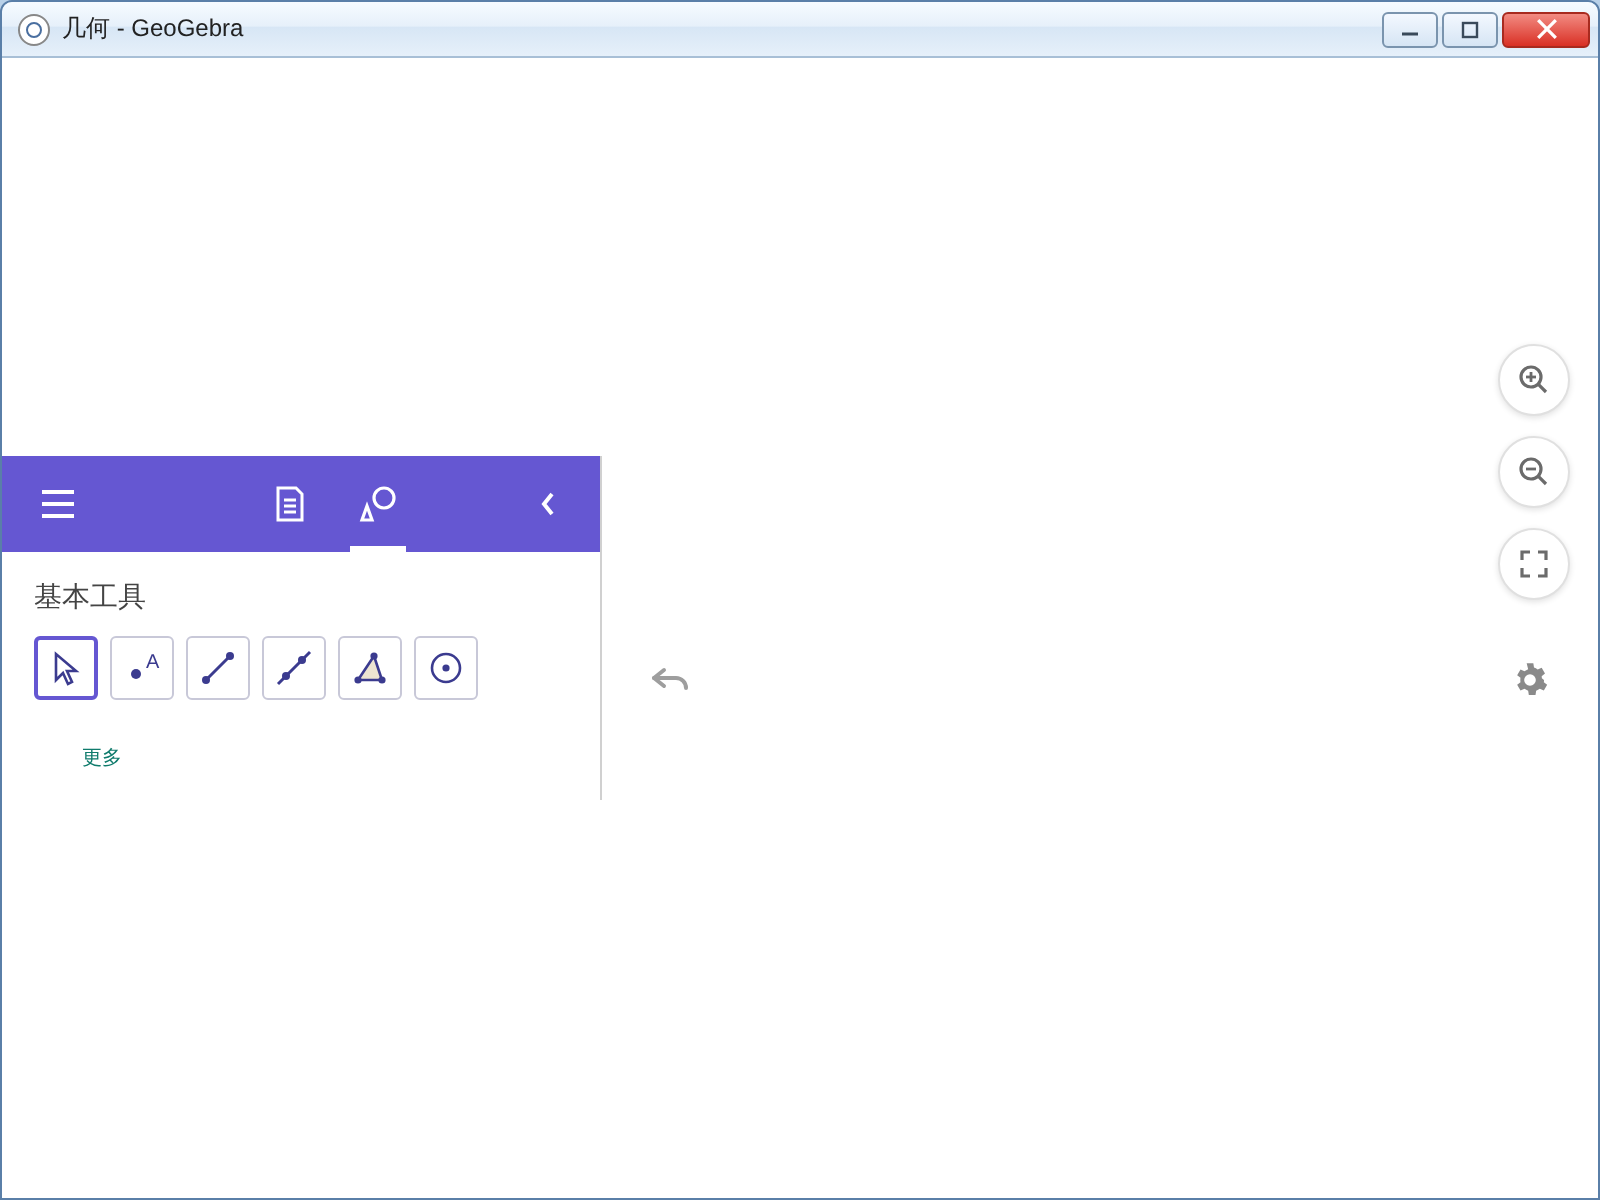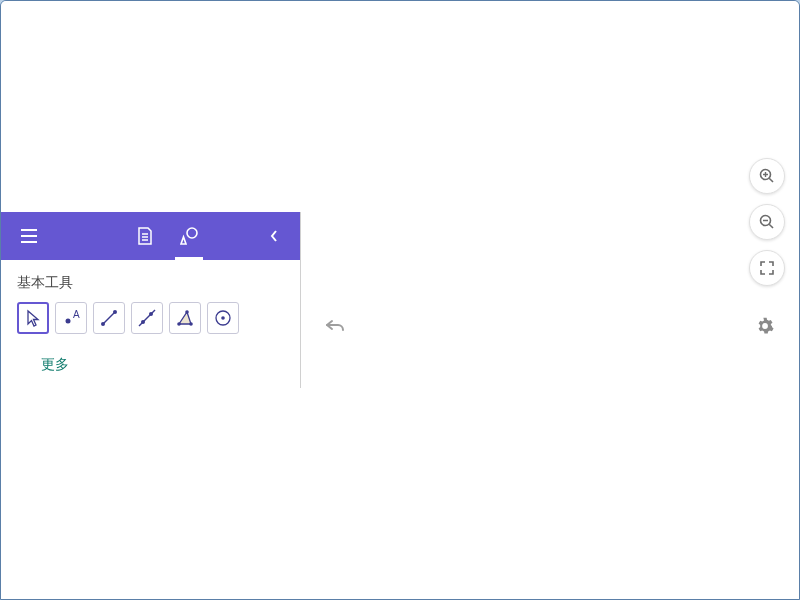--- a/index.html
+++ b/index.html
@@ -22,33 +22,56 @@
 .tabs { display: flex; align-items: center; gap: 8px; margin-left: 80px; height: 100%; }
 .tab { width: 36px; height: 48px; display: flex; align-items: center; justify-content: center; cursor: pointer; position: relative; }
 .tab.active::after { content: ""; position: absolute; bottom: 0; left: 4px; right: 4px; height: 3px; background: #fff; }
 .toolbar-right { margin-left: auto; display: flex; align-items: center; }
 .collapse-btn { width: 32px; height: 32px; display: flex; align-items: center; justify-content: center; cursor: pointer; }
 .toolbody { flex: 1; padding: 14px 16px; background: #fff; }
 .section-title { font-size: 14px; color: #444; margin-bottom: 10px; }
 .toolgrid { display: flex; gap: 6px; flex-wrap: wrap; }
 .toolbtn { width: 32px; height: 32px; border: 1px solid #c8c8d8; border-radius: 3px; display: flex; align-items: center; justify-content: center; cursor: pointer; background: #fff; }
 .toolbtn.selected { border: 2px solid #6557d2; }
-.more { margin-top: 22px; margin-left: 24px; font-size: 14px; color: #0f7b6c; cursor: pointer; }
+.more { margin-top: 22px; margin-left: 24px; font-size: 10px; color: #0f7b6c; cursor: pointer; }
 .canvas-area { flex: 1; position: relative; background: #fff; }
 .canvas-top { position: absolute; top: 10px; left: 18px; right: 18px; display: flex; align-items: center; }
 .undo-btn { width: 32px; height: 32px; display: flex; align-items: center; justify-content: center; cursor: pointer; }
 .settings-btn { width: 32px; height: 32px; display: flex; align-items: center; justify-content: center; cursor: pointer; margin-left: auto; }
 .zoom-stack { position: absolute; right: 14px; bottom: 14px; display: flex; flex-direction: column; gap: 10px; }
 .roundbtn { width: 36px; height: 36px; border-radius: 50%; background: #fff; border: 1px solid #e0e0e0; box-shadow: 0 1px 3px rgba(0,0,0,0.12); display: flex; align-items: center; justify-content: center; cursor: pointer; }
 svg { display: block; }
 </style>
 </head>
 <body>
 
 <div class="window">
+  <div class="titlebar">
+    <div class="app-icon"></div>
+    <div class="title">几何 - GeoGebra</div>
+    <div class="spacer"></div>
+    <div class="winbtns">
+      <div class="winbtn">
+        <svg width="10" height="10" viewBox="0 0 10 10">
+            <line x1="1" y1="7" x2="9" y2="7" stroke="#3a4a5a" stroke-width="1.5"></line>
+          </svg>
+      </div>
+      <div class="winbtn">
+        <svg width="10" height="10" viewBox="0 0 10 10">
+            <rect x="1.5" y="1.5" width="7" height="7" fill="none" stroke="#3a4a5a" stroke-width="1.2"></rect>
+          </svg>
+      </div>
+      <div class="winbtn close">
+        <svg width="11" height="11" viewBox="0 0 10 10">
+            <line x1="1" y1="1" x2="9" y2="9" stroke="#fff" stroke-width="1.5"></line>
+            <line x1="9" y1="1" x2="1" y2="9" stroke="#fff" stroke-width="1.5"></line>
+          </svg>
+      </div>
+    </div>
+  </div>
 
   <div class="content">
     <div class="sidepanel">
       <div class="toolbar">
         <div class="hamburger">
           <svg width="20" height="20" viewBox="0 0 20 20">
             <line x1="2" y1="4" x2="18" y2="4" stroke="#fff" stroke-width="2"></line>
             <line x1="2" y1="10" x2="18" y2="10" stroke="#fff" stroke-width="2"></line>
             <line x1="2" y1="16" x2="18" y2="16" stroke="#fff" stroke-width="2"></line>
           </svg>

